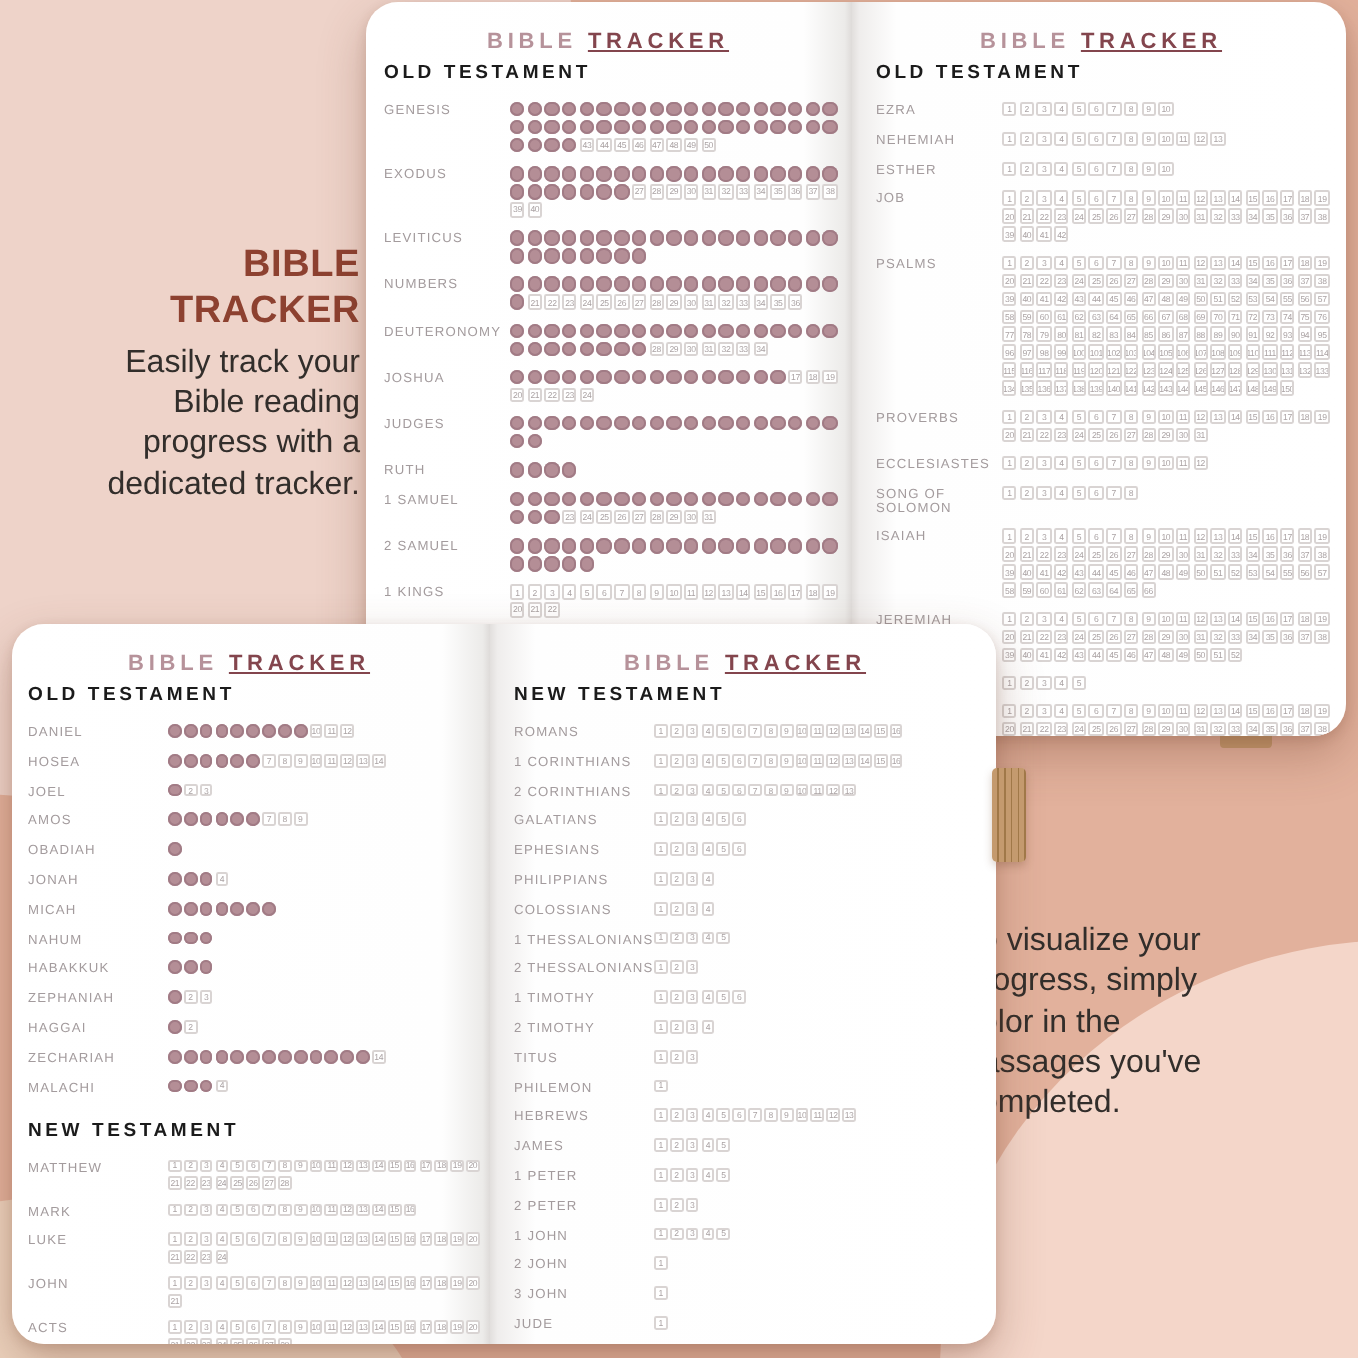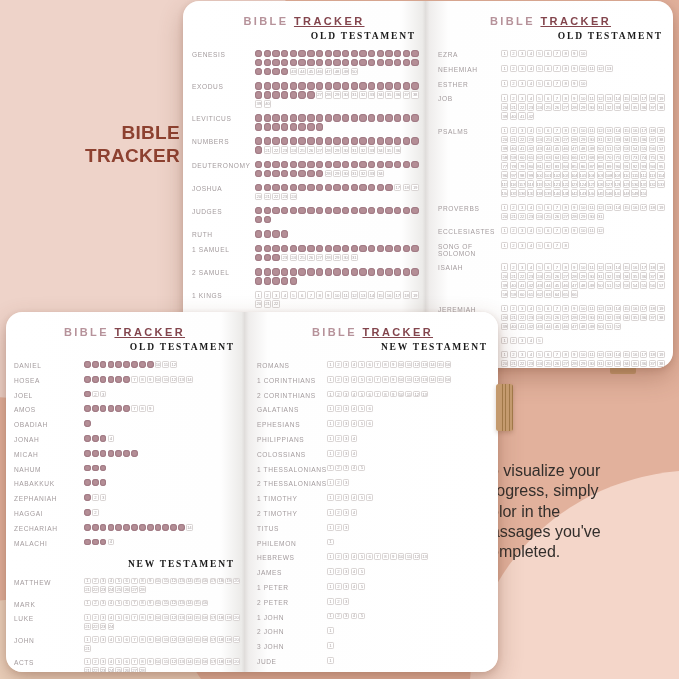--- a/index.html
+++ b/index.html
@@ -36,22 +36,22 @@
   .page-l{background:linear-gradient(to right,#fff 0%,#fefefe 90%,#ecebe9 98.5%,#dedbd9 100%);}
   .page-r{background:linear-gradient(to left,#fff 0%,#fefefe 91%,#efedec 98.5%,#e2dfdd 100%);}
   .bt-l{left:0;width:243px;padding-left:9px;}
   .bt-r{left:243px;width:247px;padding-left:12px;}
   .bb-l{left:0;width:239px;padding-left:8px;}
   .bb-r{left:239px;width:253px;padding-left:12px;}
   .page-header{text-align:center;margin:7px 10px 4px 0;font-size:11px;font-weight:bold;
     letter-spacing:2.4px;white-space:nowrap;}
   .ph-prefix{color:var(--title_prefix);}
   .ph-accent{color:var(--title_accent);text-decoration:underline;}
-  .sec-heading{text-align:right;font-size:9.5px;font-weight:bold;letter-spacing:1.8px;
-    color:var(--section_heading);margin:2px 10px 9px 0;font-family:Liberation Serif, serif;}
+  .sec-heading{text-align:left;font-size:9.5px;font-weight:bold;letter-spacing:1.8px;
+    color:var(--section_heading);margin:2px 10px 9px 0;}
   .sec-heading:not(:first-child){margin-top:12px;}
   .book-row{display:flex;align-items:flex-start;margin-bottom:6.8px;}
   .blabel{width:var(--lw);flex-shrink:0;font-size:6.6px;letter-spacing:.6px;
     color:var(--book_label);padding-top:1px;}
   .cells{display:flex;flex-wrap:wrap;gap:1.6px var(--gapx);width:var(--cw);
     align-content:flex-start;}
   .dot{width:var(--cell);height:var(--cell);border-radius:50%;background:var(--dot_fill);
     box-shadow:inset 0 0 0 1px var(--dot_edge);}
   .num{width:var(--cell);height:var(--cell);box-sizing:border-box;
     border:.5px solid var(--num_border);border-radius:1.2px;background:#fff;
@@ -63,20 +63,21 @@
 
 <div class="scene">
   <div class="blob blob-tl"></div>
   <div class="blob blob-br"></div>
   <div class="blob blob-bl"></div>
 
   <div class="clip-tab"></div>
 
   <div class="caption-left">
     <div class="cap-title">BIBLE TRACKER</div>
+    <div class="cap-body">Easily track your Bible reading progress with a dedicated tracker.</div>
   </div>
 
   <div class="caption-right">
     <div class="cap-body">To visualize your progress, simply color in the passages you've completed.</div>
   </div>
 
   <div class="book book-top">
     <div class="page page-l bt-l">
       <div class="page-header">
         <span class="ph-prefix">BIBLE</span>

